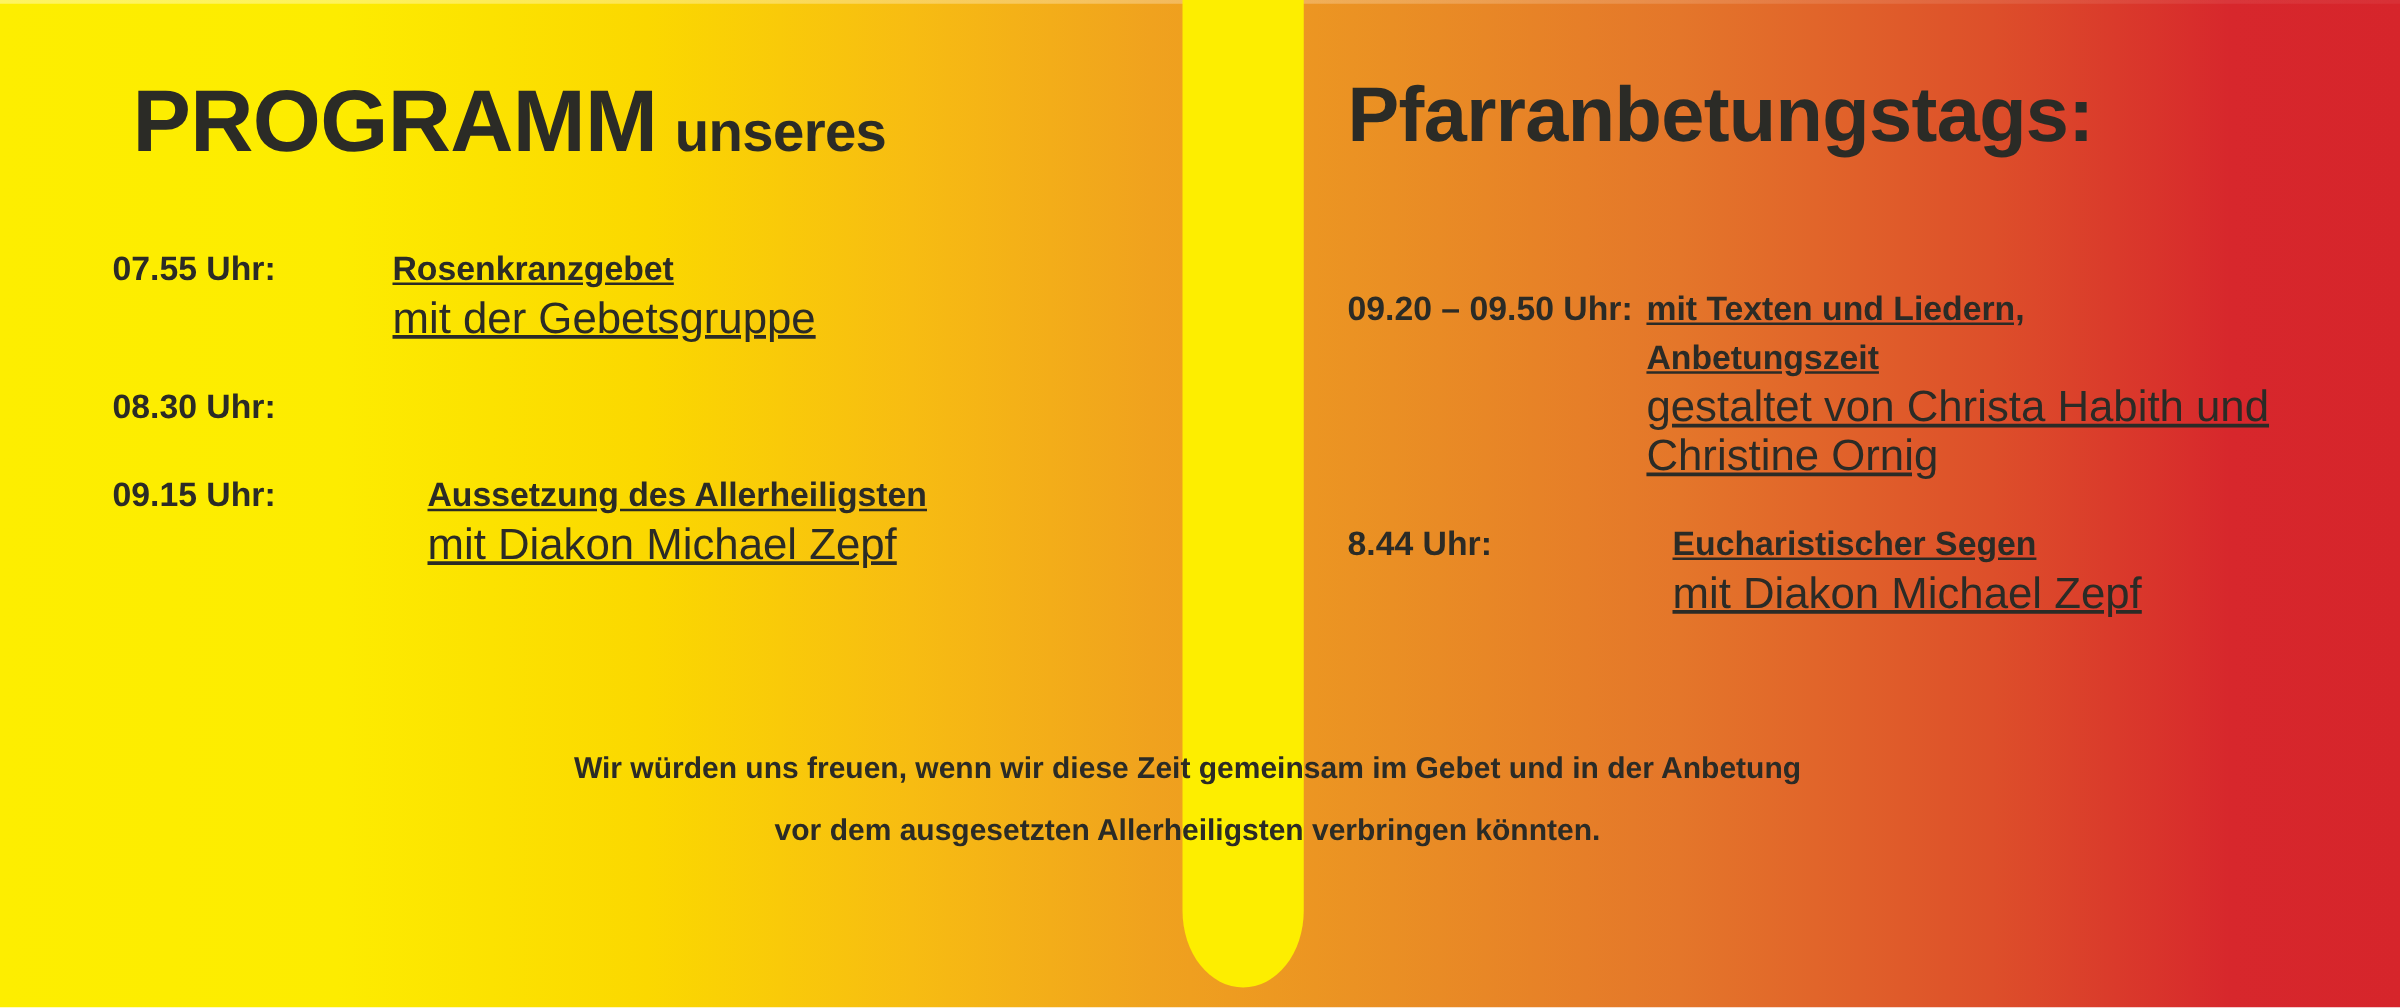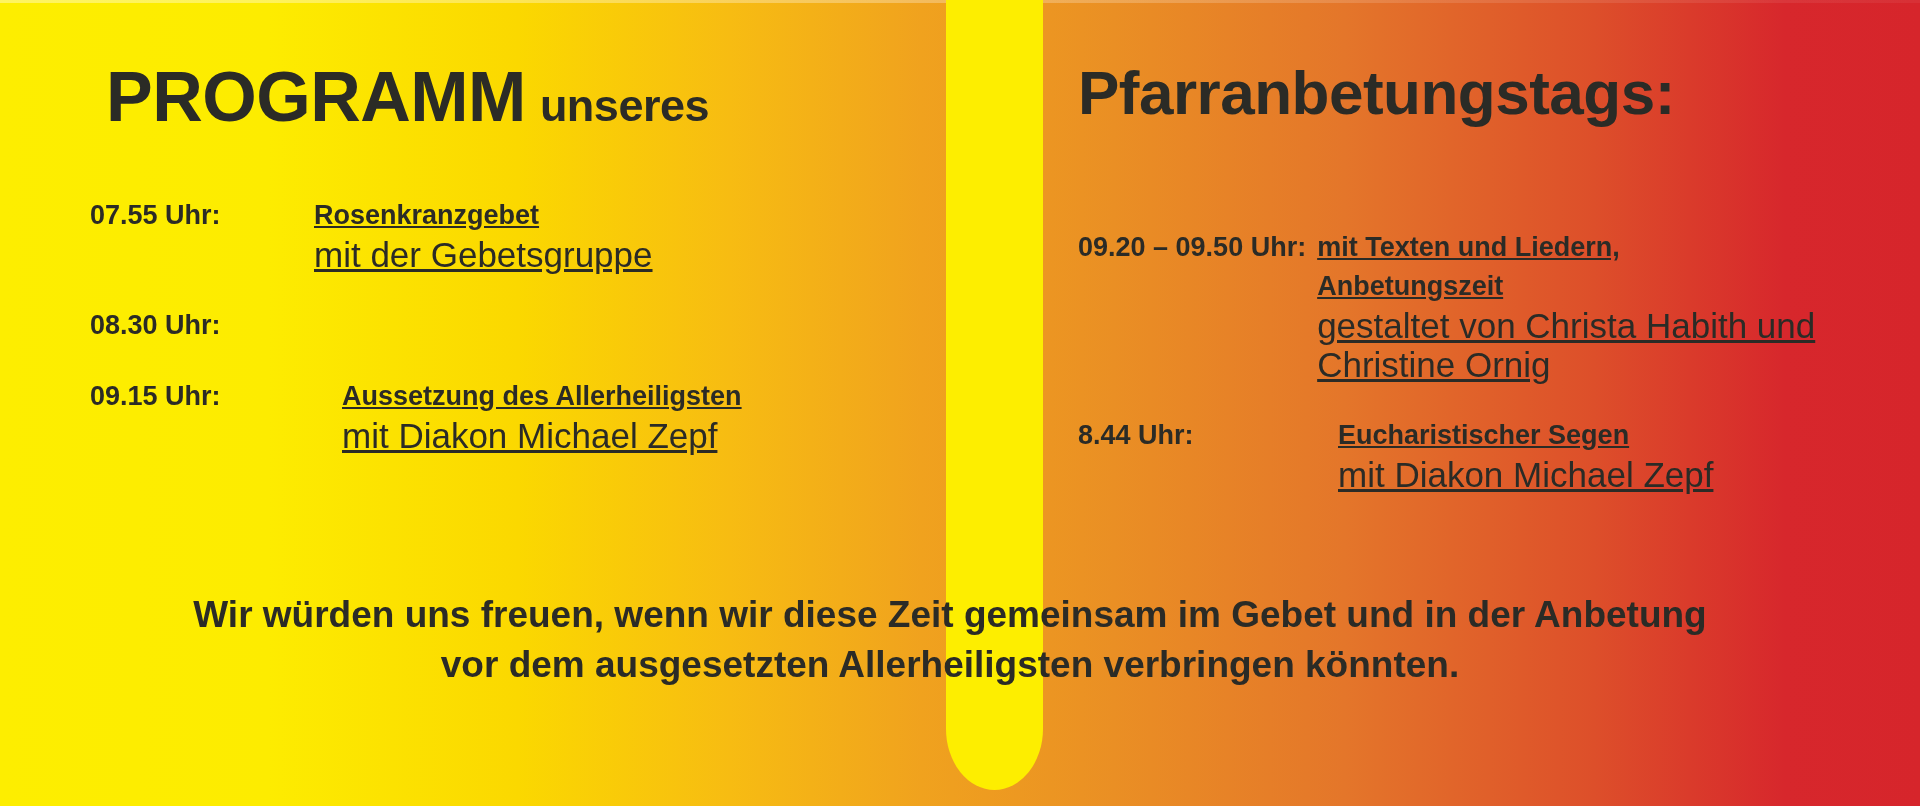--- a/index.html
+++ b/index.html
@@ -123,21 +123,21 @@
   }
   .entry-note-line { display: block; }
 
   .closing {
     position: absolute;
     left: 0;
     top: 590px;
     width: 1900px;
     text-align: center;
     font-weight: bold;
-    font-size: 37px;
+    font-size: 24px;
     line-height: 50px;
     color: #2b2b26;
   }
   .closing-line { display: block; }
 </style>
 </head>
 <body>
 
 <div class="poster">
 

